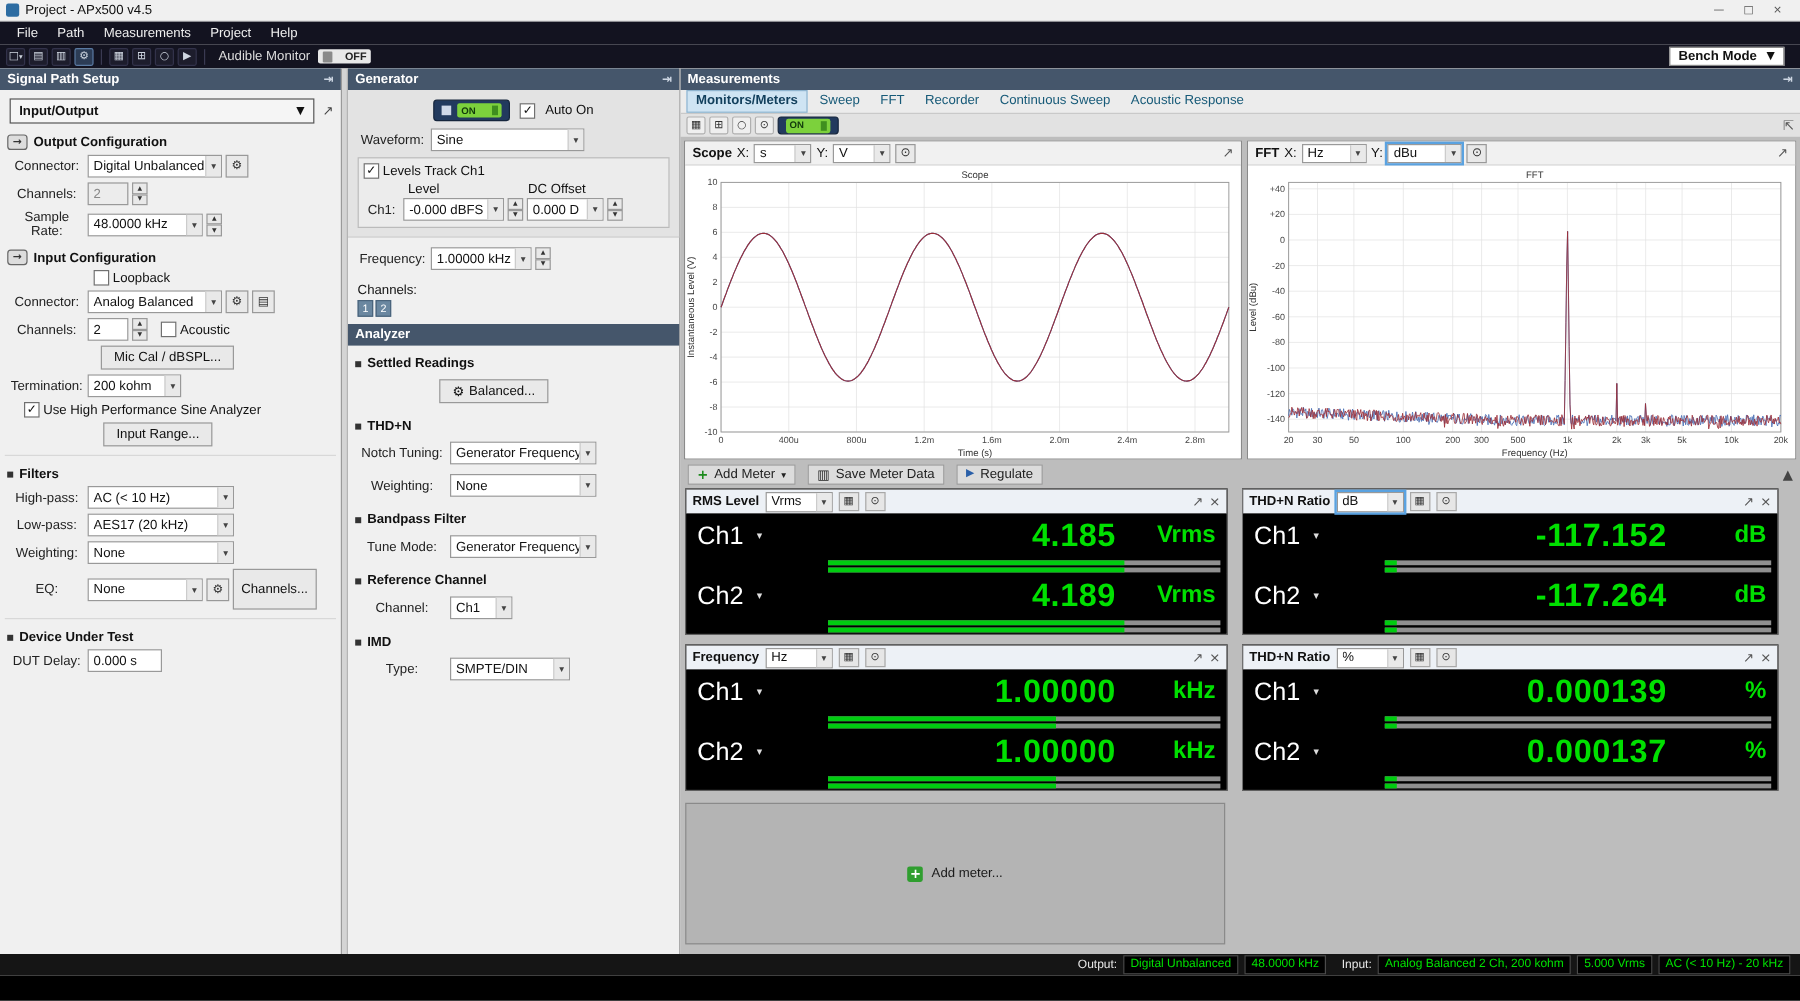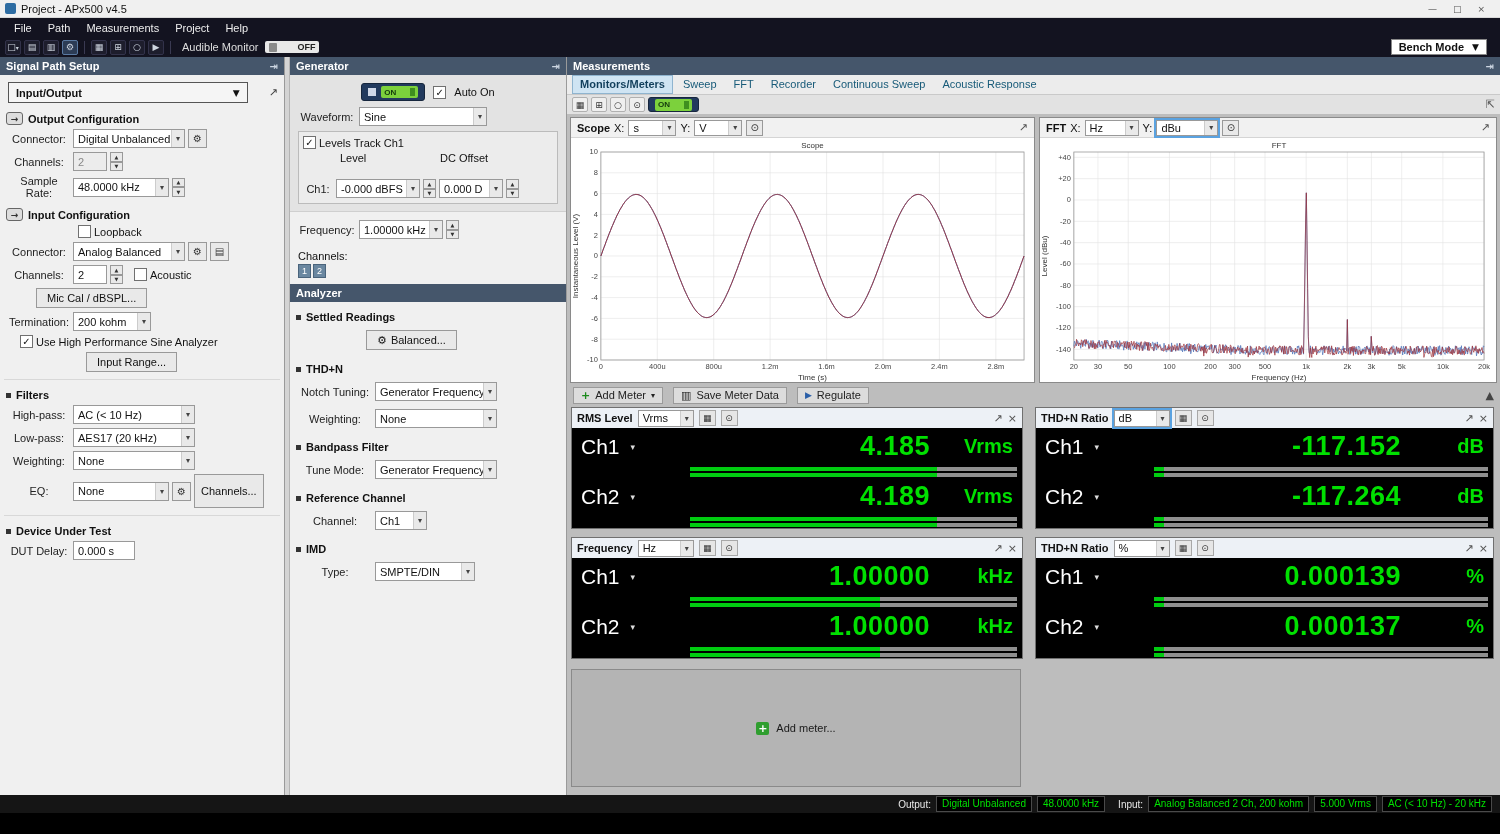--- a/index.html
+++ b/index.html
@@ -11,21 +11,21 @@
 .titlebar{height:18px;background:#f0f0f0;display:flex;align-items:center;padding:0 5px;border-bottom:1px solid #d8d8d8}
 .title-icon{width:11px;height:11px;background:#2d6ca2;border-radius:2px;margin-right:5px;flex:0 0 auto}
 .win-btns{margin-left:auto;display:flex;gap:16px;padding-right:10px;color:#555;font-size:9px}
 .menubar{height:19px;background:#131320;display:flex;align-items:center;padding:0 6px;color:#eee}
 .menubar .mi{padding:2px 8px}
 .toolbar{height:20px;background:#131320;display:flex;align-items:center;gap:3px;padding:0 5px;color:#ccc}
 .tbi{min-width:16px;height:15px;display:inline-flex;align-items:center;justify-content:center;font-size:9px;color:#cfd6e0;background:#1d1d2c;border:1px solid #32324a;border-radius:2px;padding:0 1px}
 .tbi.pressed{background:#2c3c55;border-color:#5a7aa2}
 .tsep{width:1px;height:13px;background:#3a3a52;margin:0 3px}
 .audible{color:#ddd;margin-left:5px}
-.off-toggle{display:inline-flex;align-items:center;background:#e8e8e8;border-radius:2px;padding:1px 4px;color:#222;font-size:9px;font-weight:bold;gap:20px;margin-left:4px}
+.off-toggle{display:inline-flex;align-items:center;background:#e8e8e8;border-radius:2px;padding:1px 4px;color:#222;font-size:9px;font-weight:bold;gap:10px;margin-left:4px}
 .off-knob{width:8px;height:9px;background:#8a8a8a;border-radius:1px}
 .bench{margin-left:auto;background:#fff;border:1px solid #888;color:#111;font-weight:bold;display:flex;align-items:center;gap:8px;padding:1px 7px;height:16px;margin-right:8px}
 
 .main{position:absolute;top:57px;left:0;width:1500px;height:738px;display:flex}
 .left-panel{width:285px;background:#f0f0f0;border-right:1px solid #9a9a9a;flex:0 0 auto}
 .splitter{width:5px;background:#d4d4d4;border-right:1px solid #b4b4b4;flex:0 0 auto}
 .mid-panel{width:277px;background:#f0f0f0;border-right:1px solid #9a9a9a;flex:0 0 auto;display:flex;flex-direction:column}
 .right-panel{flex:1;background:#bdbdbd;display:flex;flex-direction:column;overflow:hidden}
 .panel-header{height:18px;background:#45566b;color:#fff;font-weight:bold;display:flex;align-items:center;padding:0 6px;flex:0 0 auto}
 .hdr-right{margin-left:auto;font-size:10px;color:#cdd6e2}
@@ -41,53 +41,53 @@
 .spin2 span{flex:1;border:1px solid #999;background:#e9e9e9;display:flex;align-items:center;justify-content:center;font-size:5px;color:#333}
 .numbox{width:34px;height:19px;border:1px solid #999;background:#fff;display:inline-flex;align-items:center;padding:0 4px}
 .numbox.dis{background:#ececec;color:#888}
 .cb{width:13px;height:13px;border:1px solid #707070;background:#fff;display:inline-flex;align-items:center;justify-content:center;font-size:10px;color:#111;flex:0 0 auto}
 .btn{height:20px;border:1px solid #999;background:#e9e9e9;display:inline-flex;align-items:center;justify-content:center;padding:0 10px;gap:4px}
 .icon-btn{width:19px;height:19px;border:1px solid #999;background:#e9e9e9;display:inline-flex;align-items:center;justify-content:center;font-size:10px;color:#333;flex:0 0 auto}
 .sect{display:flex;align-items:center;gap:5px;margin:9px 6px 3px 6px;font-weight:bold}
 .sect-icon{width:17px;height:13px;border:1px solid #666;border-radius:3px;display:inline-flex;align-items:center;justify-content:center;font-size:9px;color:#333;background:#ddd;flex:0 0 auto}
 .bullet{width:5px;height:5px;background:#333;display:inline-block;flex:0 0 auto}
 .divider{height:1px;background:#d8d8d8;margin:7px 4px}
-.io-row{display:flex;align-items:center;margin:7px 6px 4px 8px;gap:21px}
+.io-row{display:flex;align-items:center;margin:7px 6px 4px 8px;gap:7px}
 .io-select{flex:1;height:21px;border:1px solid #555;background:#f5f5f5;display:flex;align-items:center;font-weight:bold;padding:0 7px}
 .io-select .caret2{margin-left:auto;font-size:9px}
 
 .gen-box{background:#e3e3e3;border-bottom:1px solid #cfcfcf;padding:4px 0 7px}
 .on-row{display:flex;align-items:center;justify-content:center;gap:8px;margin:4px 0 6px}
 .on-toggle{display:inline-flex;align-items:center;gap:5px;background:#223a5e;border:1px solid #16263d;border-radius:3px;height:18px;padding:0 6px}
 .on-sq{width:8px;height:8px;background:#cfd8e8}
 .on-pill{display:inline-flex;align-items:center;gap:14px;background:#7cd13c;border-radius:2px;height:12px;padding:0 3px;font-size:8px;font-weight:bold;color:#123a0c}
 .on-knob{width:5px;height:8px;background:#3f8f1f}
 .levels-box{border:1px solid #bbb;background:#ececec;margin:5px 8px 0;padding:4px 4px 5px}
-.lvl-headers{display:flex;margin:3px 0 15px 37px}
+.lvl-headers{display:flex;margin:3px 0 1px 37px}
 .lvl-headers span:first-child{width:100px}
 .chan-label{margin:7px 0 2px 8px}
 .chbtns{display:flex;gap:2px;margin:0 0 6px 8px}
 .chbtn{width:13px;height:14px;background:#6a87a0;color:#fff;font-size:9px;display:inline-flex;align-items:center;justify-content:center;border:1px solid #4a647c}
 
 .tabs{height:20px;background:#ececec;display:flex;align-items:center;gap:3px;padding:0 5px;border-bottom:1px solid #c9c9c9;flex:0 0 auto}
 .tab{padding:2px 7px 3px;color:#175a78}
 .tab.active{background:#cfe4f3;border:1px solid #8fb4cf;color:#123f5c;font-weight:bold}
 .mini-toolbar{height:19px;background:#e2e2e2;display:flex;align-items:center;gap:3px;padding:0 5px;flex:0 0 auto}
 .mini-toolbar .tbi2{width:16px;height:15px;display:inline-flex;align-items:center;justify-content:center;font-size:9px;color:#333;background:#efefef;border:1px solid #b0b0b0;border-radius:2px}
 .charts{display:flex;gap:4px;padding:3px 3px 2px;flex:0 0 auto}
 .chart-panel{background:#fff;border:1px solid #8a8a8a;display:flex;flex-direction:column}
 .chart-panel.scope{width:465px;flex:0 0 auto}
 .chart-panel.fftp{flex:1}
 .chart-header{height:20px;background:#f1f1f1;border-bottom:1px solid #d5d5d5;display:flex;align-items:center;gap:4px;padding:0 6px;flex:0 0 auto}
 svg.chart{display:block;width:100%;height:244px}
 .meter-toolbar{height:20px;display:flex;align-items:center;gap:10px;padding:0 6px;flex:0 0 auto;color:#222}
 .mt-btn{display:inline-flex;align-items:center;gap:5px;border:1px solid #9a9a9a;background:#dcdcdc;height:17px;padding:0 7px}
 .plus{color:#1c8a1c;font-weight:bold}
 .play{color:#2a5fa8;font-size:9px}
-.meters{display:grid;grid-template-columns:452px 1fr;gap:8px 12px;padding:2px 6px 2px 4px;flex:0 0 auto}
+.meters{display:grid;grid-template-columns:452px 1fr;gap:8px 12px;padding:2px 18px 2px 4px;flex:0 0 auto}
 .meter{border:1px solid #707070;background:#000}
 .meter-header{height:20px;background:#edf1f6;display:flex;align-items:center;gap:5px;padding:0 5px;color:#111}
 .meter-header .mini{width:17px;height:16px;border:1px solid #a8a8a8;background:#e6e6e6;display:inline-flex;align-items:center;justify-content:center;font-size:9px;color:#333}
 .meter-header .dd{height:17px}
 .mrow{height:37px;display:flex;align-items:center;background:#000}
 .chname{width:112px;display:flex;align-items:center;gap:11px;color:#fff;font-size:21px;padding-left:9px;flex:0 0 auto}
 .chcaret{font-size:9px;color:#ddd}
 .mval{margin-left:auto;color:var(--green,#00e000);font-size:27px;font-weight:bold;letter-spacing:.5px;white-space:nowrap}
 .munit{width:92px;text-align:right;color:var(--green,#00e000);font-size:20px;font-weight:bold;padding-right:9px;flex:0 0 auto}
 .bar-row{height:13px;background:#000;display:flex;align-items:center;padding:0 5px 0 118px}
@@ -222,21 +222,21 @@
         <span class="numbox">
             <span>2</span>
           </span>
         <span class="spin2">
           <span class="g">▲</span>
           <span class="g">▼</span>
         </span>
         <span class="cb" style="margin-left:8px"></span>
         <span>Acoustic</span>
       </div>
-      <div class="frow" style="margin-left:36px">
+      <div class="frow" style="margin-left:84px">
         <span class="btn">
             <span>Mic Cal / dBSPL...</span>
           </span>
       </div>
       <div class="frow">
         <span class="flabel w62">Termination:</span>
         <span class="dd" style="width:78px">
           <span class="val">200 kohm</span>
           <span class="caret g">▾</span>
         </span>

